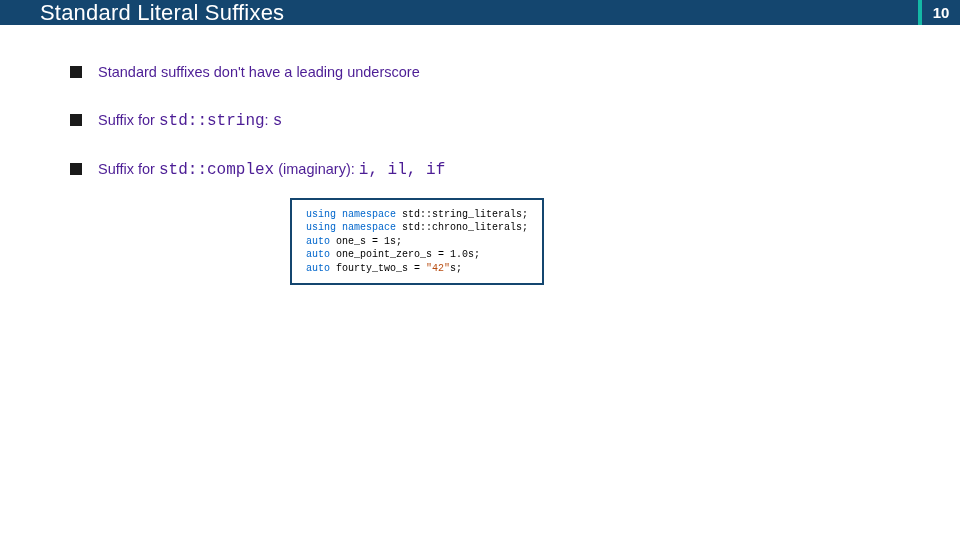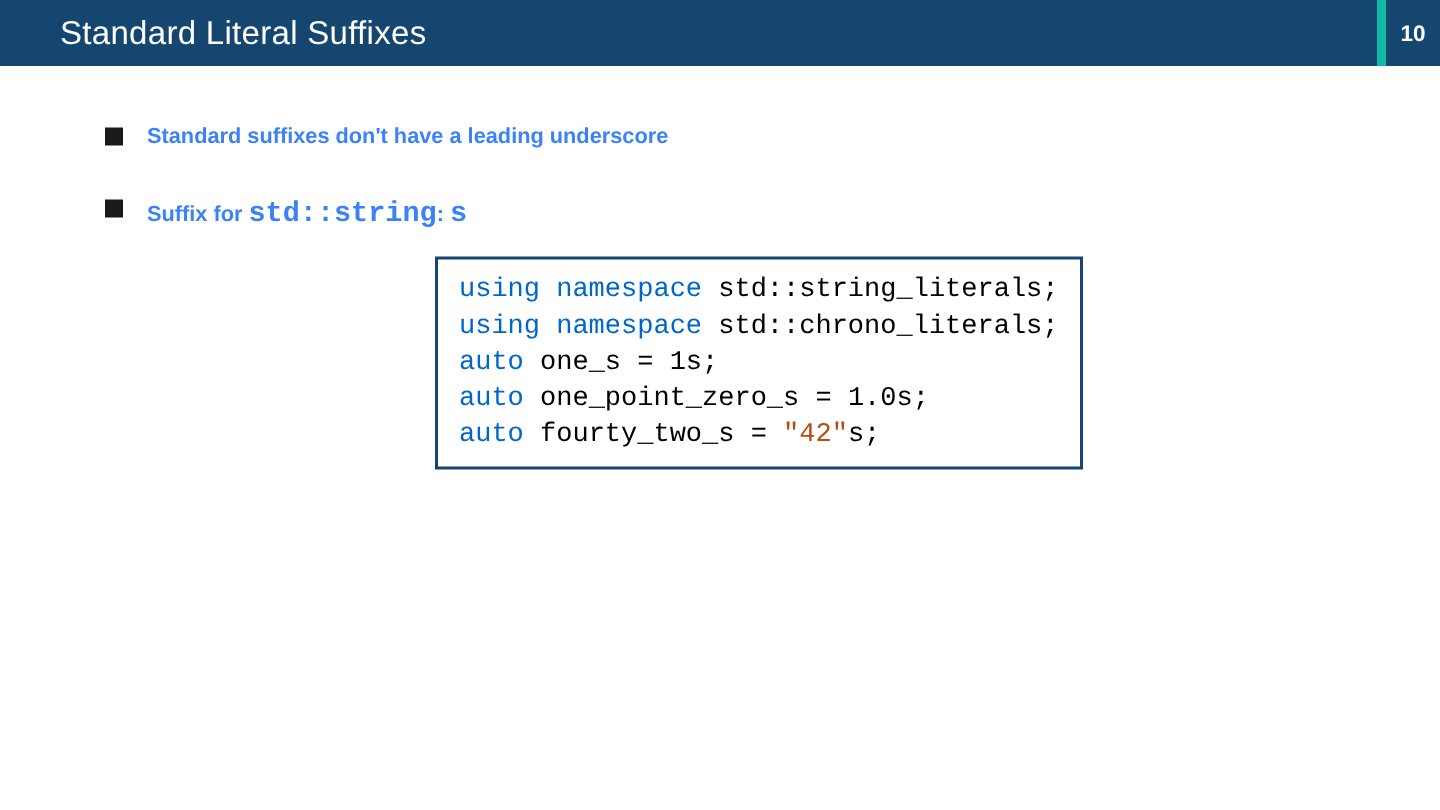--- a/index.html
+++ b/index.html
@@ -6,83 +6,83 @@
   html, body {
     width: 960px;
     height: 540px;
     background: #ffffff;
     font-family: Arial, Helvetica, sans-serif;
     overflow: hidden;
   }
   .header {
     display: flex;
     width: 100%;
-    height: 44px;
+    height: 25px;
   }
   .header-title {
     flex: 1;
     background: #14466f;
     color: #ffffff;
     font-size: 22px;
     font-weight: 400;
     display: flex;
     align-items: center;
     padding-left: 40px;
     letter-spacing: 0.2px;
   }
   .header-page {
     width: 42px;
     background: #14466f;
-    border-left: 6px solid #14b8a6;
+    border-left: 4px solid #14b8a6;
     color: #ffffff;
     display: flex;
     align-items: center;
     justify-content: center;
     font-size: 15px;
     font-weight: 700;
   }
   .content {
     padding: 38px 0 0 70px;
   }
   .bullet-list {
     list-style: none;
   }
   .bullet-list li {
     position: relative;
     padding-left: 28px;
     font-size: 14.5px;
-    color: #3b82f6;
-    font-weight: 700;
+    color: #4c1d95;
+    font-weight: 400;
     margin-bottom: 28px;
     line-height: 1.35;
   }
   .bullet-list li::before {
     content: "";
     position: absolute;
     left: 0;
     top: 3px;
     width: 12px;
     height: 12px;
     background: #1a1a1a;
   }
   .bullet-list li.wide-gap {
     margin-bottom: 58px;
   }
   .mono {
     font-family: "Courier New", Courier, monospace;
-    font-size: 19px;
+    font-size: 16px;
   }
   .code-box {
     margin-left: 220px;
     margin-top: -12px;
     border: 2px solid #14466f;
     padding: 8px 14px 8px 14px;
     display: inline-block;
     font-family: Consolas, "Courier New", monospace;
-    font-size: 18px;
+    font-size: 10px;
     line-height: 1.35;
     color: #000;
     white-space: pre;
   }
   .kw { color: #0066cc; }
   .str { color: #b84c10; }
 </style>
 </head>
 <body>
 
@@ -93,20 +93,23 @@
 
 <div class="content">
   <ul class="bullet-list">
 
     <li>Standard suffixes don't have a leading underscore</li>
 
     <li>
       <span>Suffix for </span><span class="mono">std::string</span><span>: </span><span class="mono">s</span>
     </li>
 
+    <li>
+      <span>Suffix for </span><span class="mono">std::complex</span><span> (imaginary): </span><span class="mono">i, il, if</span>
+    </li>
 
 
 
 
   </ul>
 
   <div class="code-box"><span class="kw">using namespace</span><span> std::string_literals;</span>
 <span class="kw">using namespace</span><span> std::chrono_literals;</span>
 <span class="kw">auto</span><span> one_s = 1s;</span>
 <span class="kw">auto</span><span> one_point_zero_s = 1.0s;</span>

